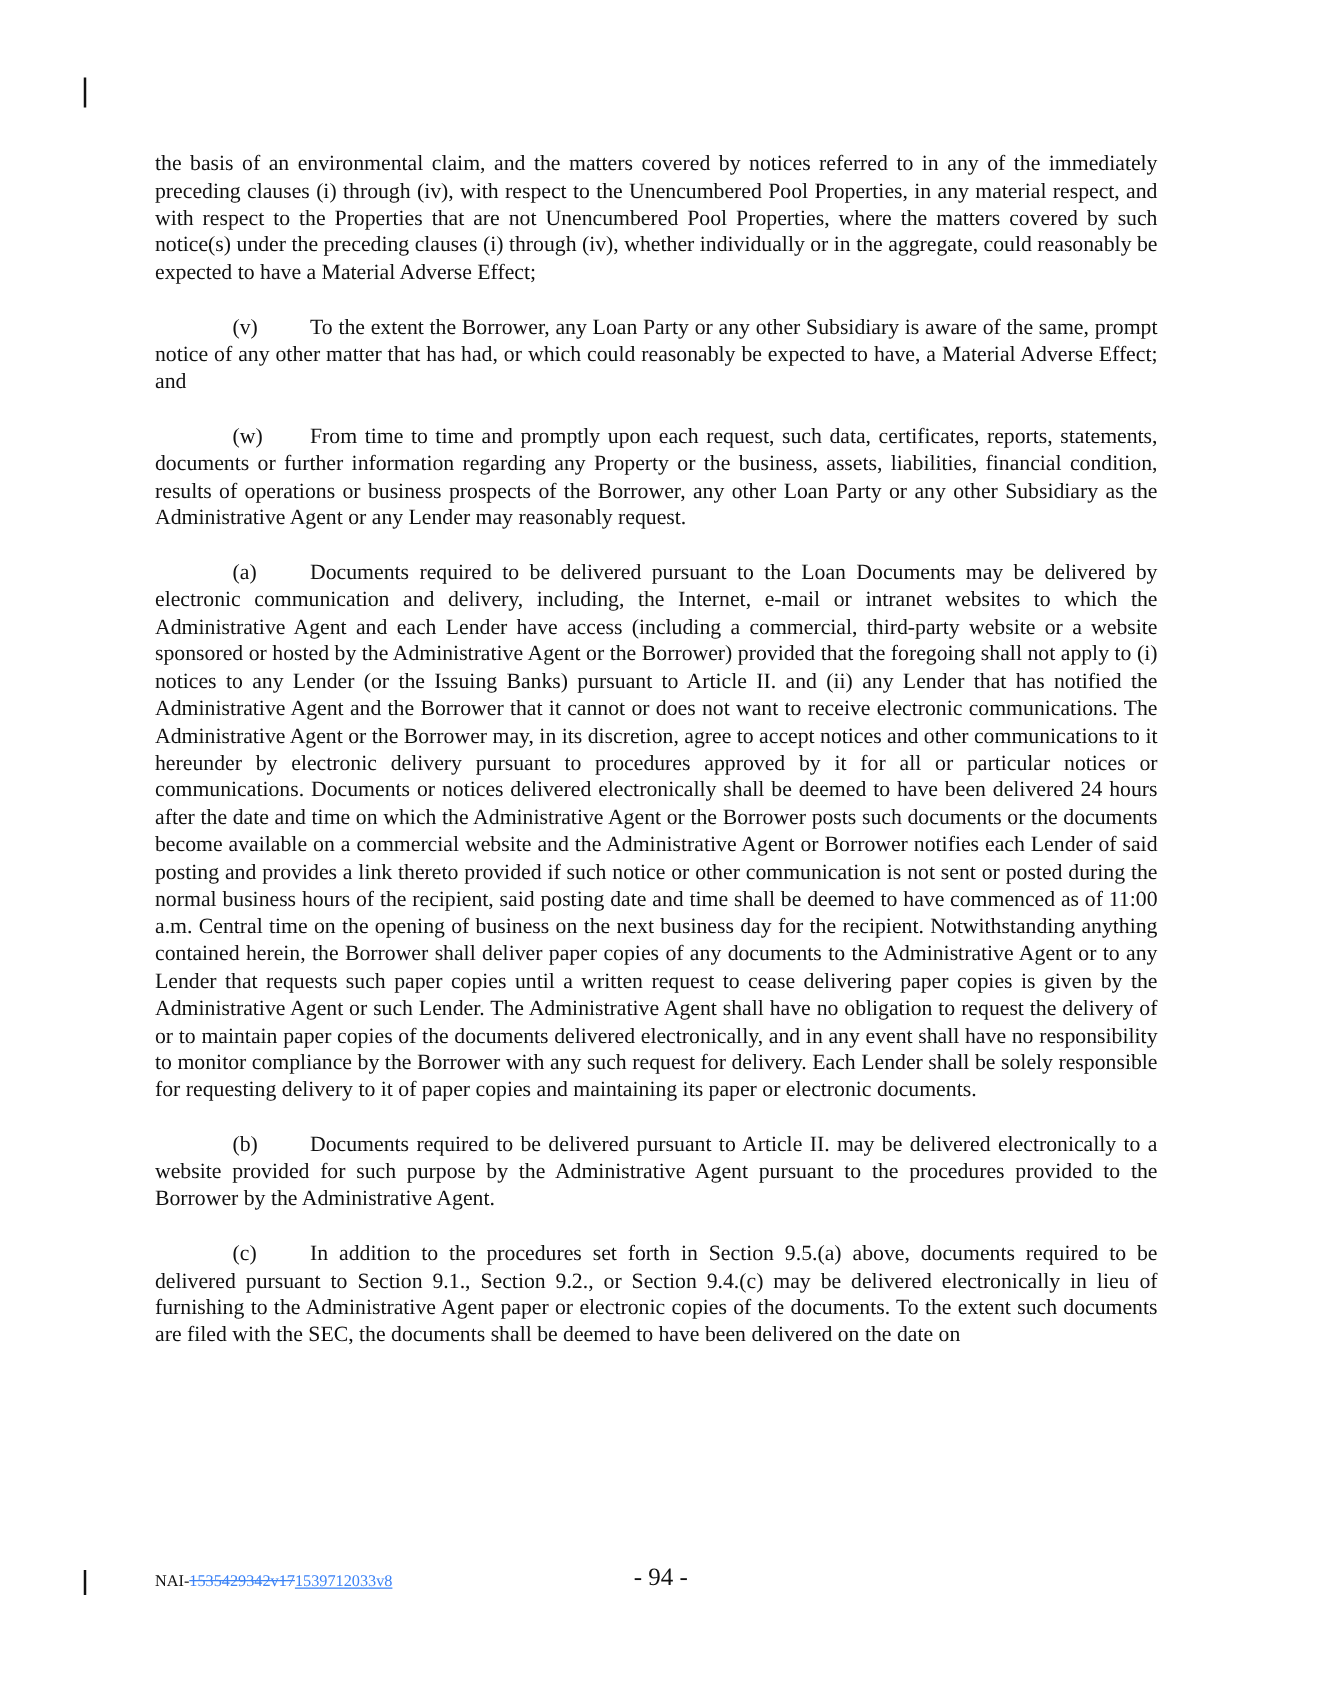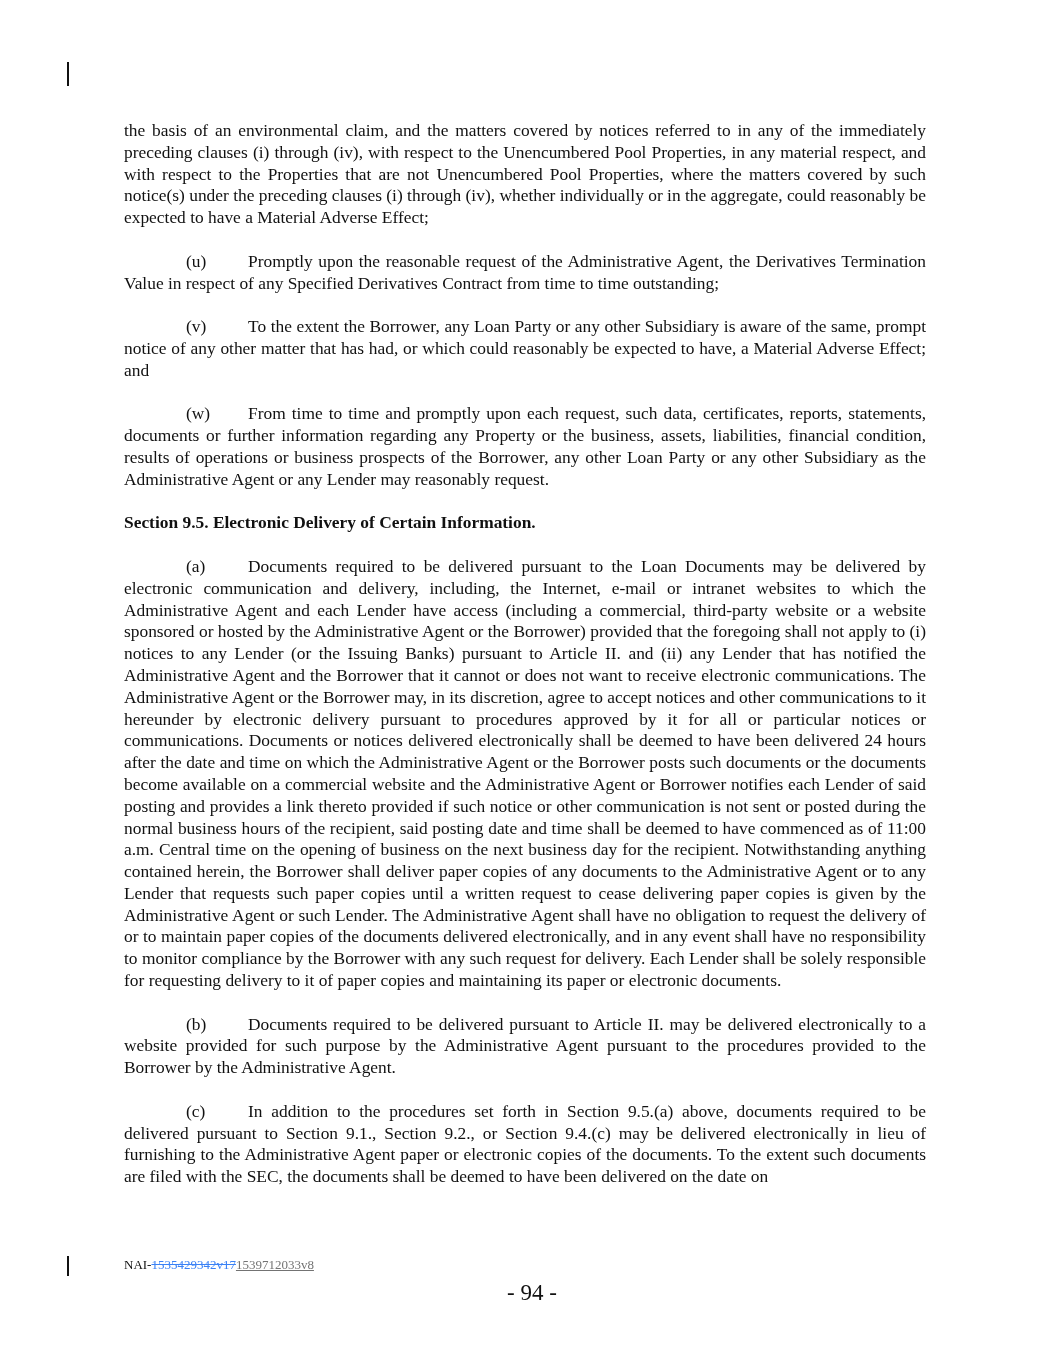--- a/index.html
+++ b/index.html
@@ -9,38 +9,36 @@
   .bar-top { top: 62px; height: 24px; }
   .bar-bottom { top: 1256px; height: 20px; }
   .page { position: absolute; left: 124px; top: 120px; width: 802px; }
   p { margin: 0; font-size: 17.4px; line-height: 21.8px; text-align: justify; }
   .gap { margin-top: 21.8px; }
   .indent { text-indent: 62px; }
   .marker { display: inline-block; width: 62px; text-indent: 0; }
   h3 { margin: 21.8px 0 0 0; font-size: 17.4px; line-height: 21.8px; font-weight: bold; }
   .footer-id { position: absolute; left: 124px; top: 1257px; font-size: 13px; line-height: 16px; }
   .del { color: #3b82f6; text-decoration: line-through; }
-  .ins { color: #737373; text-decoration: underline; }
-  .page-num { position: absolute; left: 507px; top: 1282px; font-size: 23px; line-height: 21px; }
+  .ins { color: #3b82f6; text-decoration: underline; }
+  .page-num { position: absolute; left: 507px; top: 1252px; font-size: 20px; line-height: 21px; }
 </style>
 </head>
 <body>
 
 <div class="change-bar bar-top"></div>
 
 <div class="page">
   <p>the basis of an environmental claim, and the matters covered by notices referred to in any of the immediately preceding clauses (i) through (iv), with respect to the Unencumbered Pool Properties, in any material respect, and with respect to the Properties that are not Unencumbered Pool Properties, where the matters covered by such notice(s) under the preceding clauses (i) through (iv), whether individually or in the aggregate, could reasonably be expected to have a Material Adverse Effect;</p>
 
-  <p class="gap indent"><span class="marker">(u)</span><span>Promptly upon the reasonable request of the Administrative Agent, the Derivatives Termination Value in respect of any Specified Derivatives Contract from time to time outstanding;</span></p>
 
   <p class="gap indent"><span class="marker">(v)</span><span>To the extent the Borrower, any Loan Party or any other Subsidiary is aware of the same, prompt notice of any other matter that has had, or which could reasonably be expected to have, a Material Adverse Effect; and</span></p>
 
   <p class="gap indent"><span class="marker">(w)</span><span>From time to time and promptly upon each request, such data, certificates, reports, statements, documents or further information regarding any Property or the business, assets, liabilities, financial condition, results of operations or business prospects of the Borrower, any other Loan Party or any other Subsidiary as the Administrative Agent or any Lender may reasonably request.</span></p>
 
-  <h3>Section 9.5.  Electronic Delivery of Certain Information.</h3>
 
   <p class="gap indent"><span class="marker">(a)</span><span>Documents required to be delivered pursuant to the Loan Documents may be delivered by electronic communication and delivery, including, the Internet, e-mail or intranet websites to which the Administrative Agent and each Lender have access (including a commercial, third-party website or a website sponsored or hosted by the Administrative Agent or the Borrower) provided that the foregoing shall not apply to (i) notices to any Lender (or the Issuing Banks) pursuant to Article II. and (ii) any Lender that has notified the Administrative Agent and the Borrower that it cannot or does not want to receive electronic communications.  The Administrative Agent or the Borrower may, in its discretion, agree to accept notices and other communications to it hereunder by electronic delivery pursuant to procedures approved by it for all or particular notices or communications.  Documents or notices delivered electronically shall be deemed to have been delivered 24 hours after the date and time on which the Administrative Agent or the Borrower posts such documents or the documents become available on a commercial website and the Administrative Agent or Borrower notifies each Lender of said posting and provides a link thereto provided if such notice or other communication is not sent or posted during the normal business hours of the recipient, said posting date and time shall be deemed to have commenced as of 11:00 a.m. Central time on the opening of business on the next business day for the recipient.  Notwithstanding anything contained herein, the Borrower shall deliver paper copies of any documents to the Administrative Agent or to any Lender that requests such paper copies until a written request to cease delivering paper copies is given by the Administrative Agent or such Lender.  The Administrative Agent shall have no obligation to request the delivery of or to maintain paper copies of the documents delivered electronically, and in any event shall have no responsibility to monitor compliance by the Borrower with any such request for delivery.  Each Lender shall be solely responsible for requesting delivery to it of paper copies and maintaining its paper or electronic documents.</span></p>
 
   <p class="gap indent"><span class="marker">(b)</span><span>Documents required to be delivered pursuant to Article II. may be delivered electronically to a website provided for such purpose by the Administrative Agent pursuant to the procedures provided to the Borrower by the Administrative Agent.</span></p>
 
   <p class="gap indent"><span class="marker">(c)</span><span>In addition to the procedures set forth in Section 9.5.(a) above, documents required to be delivered pursuant to Section 9.1., Section 9.2., or Section 9.4.(c) may be delivered electronically in lieu of furnishing to the Administrative Agent paper or electronic copies of the documents. To the extent such documents are filed with the SEC, the documents shall be deemed to have been delivered on the date on</span></p>
 </div>
 
 <div class="change-bar bar-bottom"></div>
 

